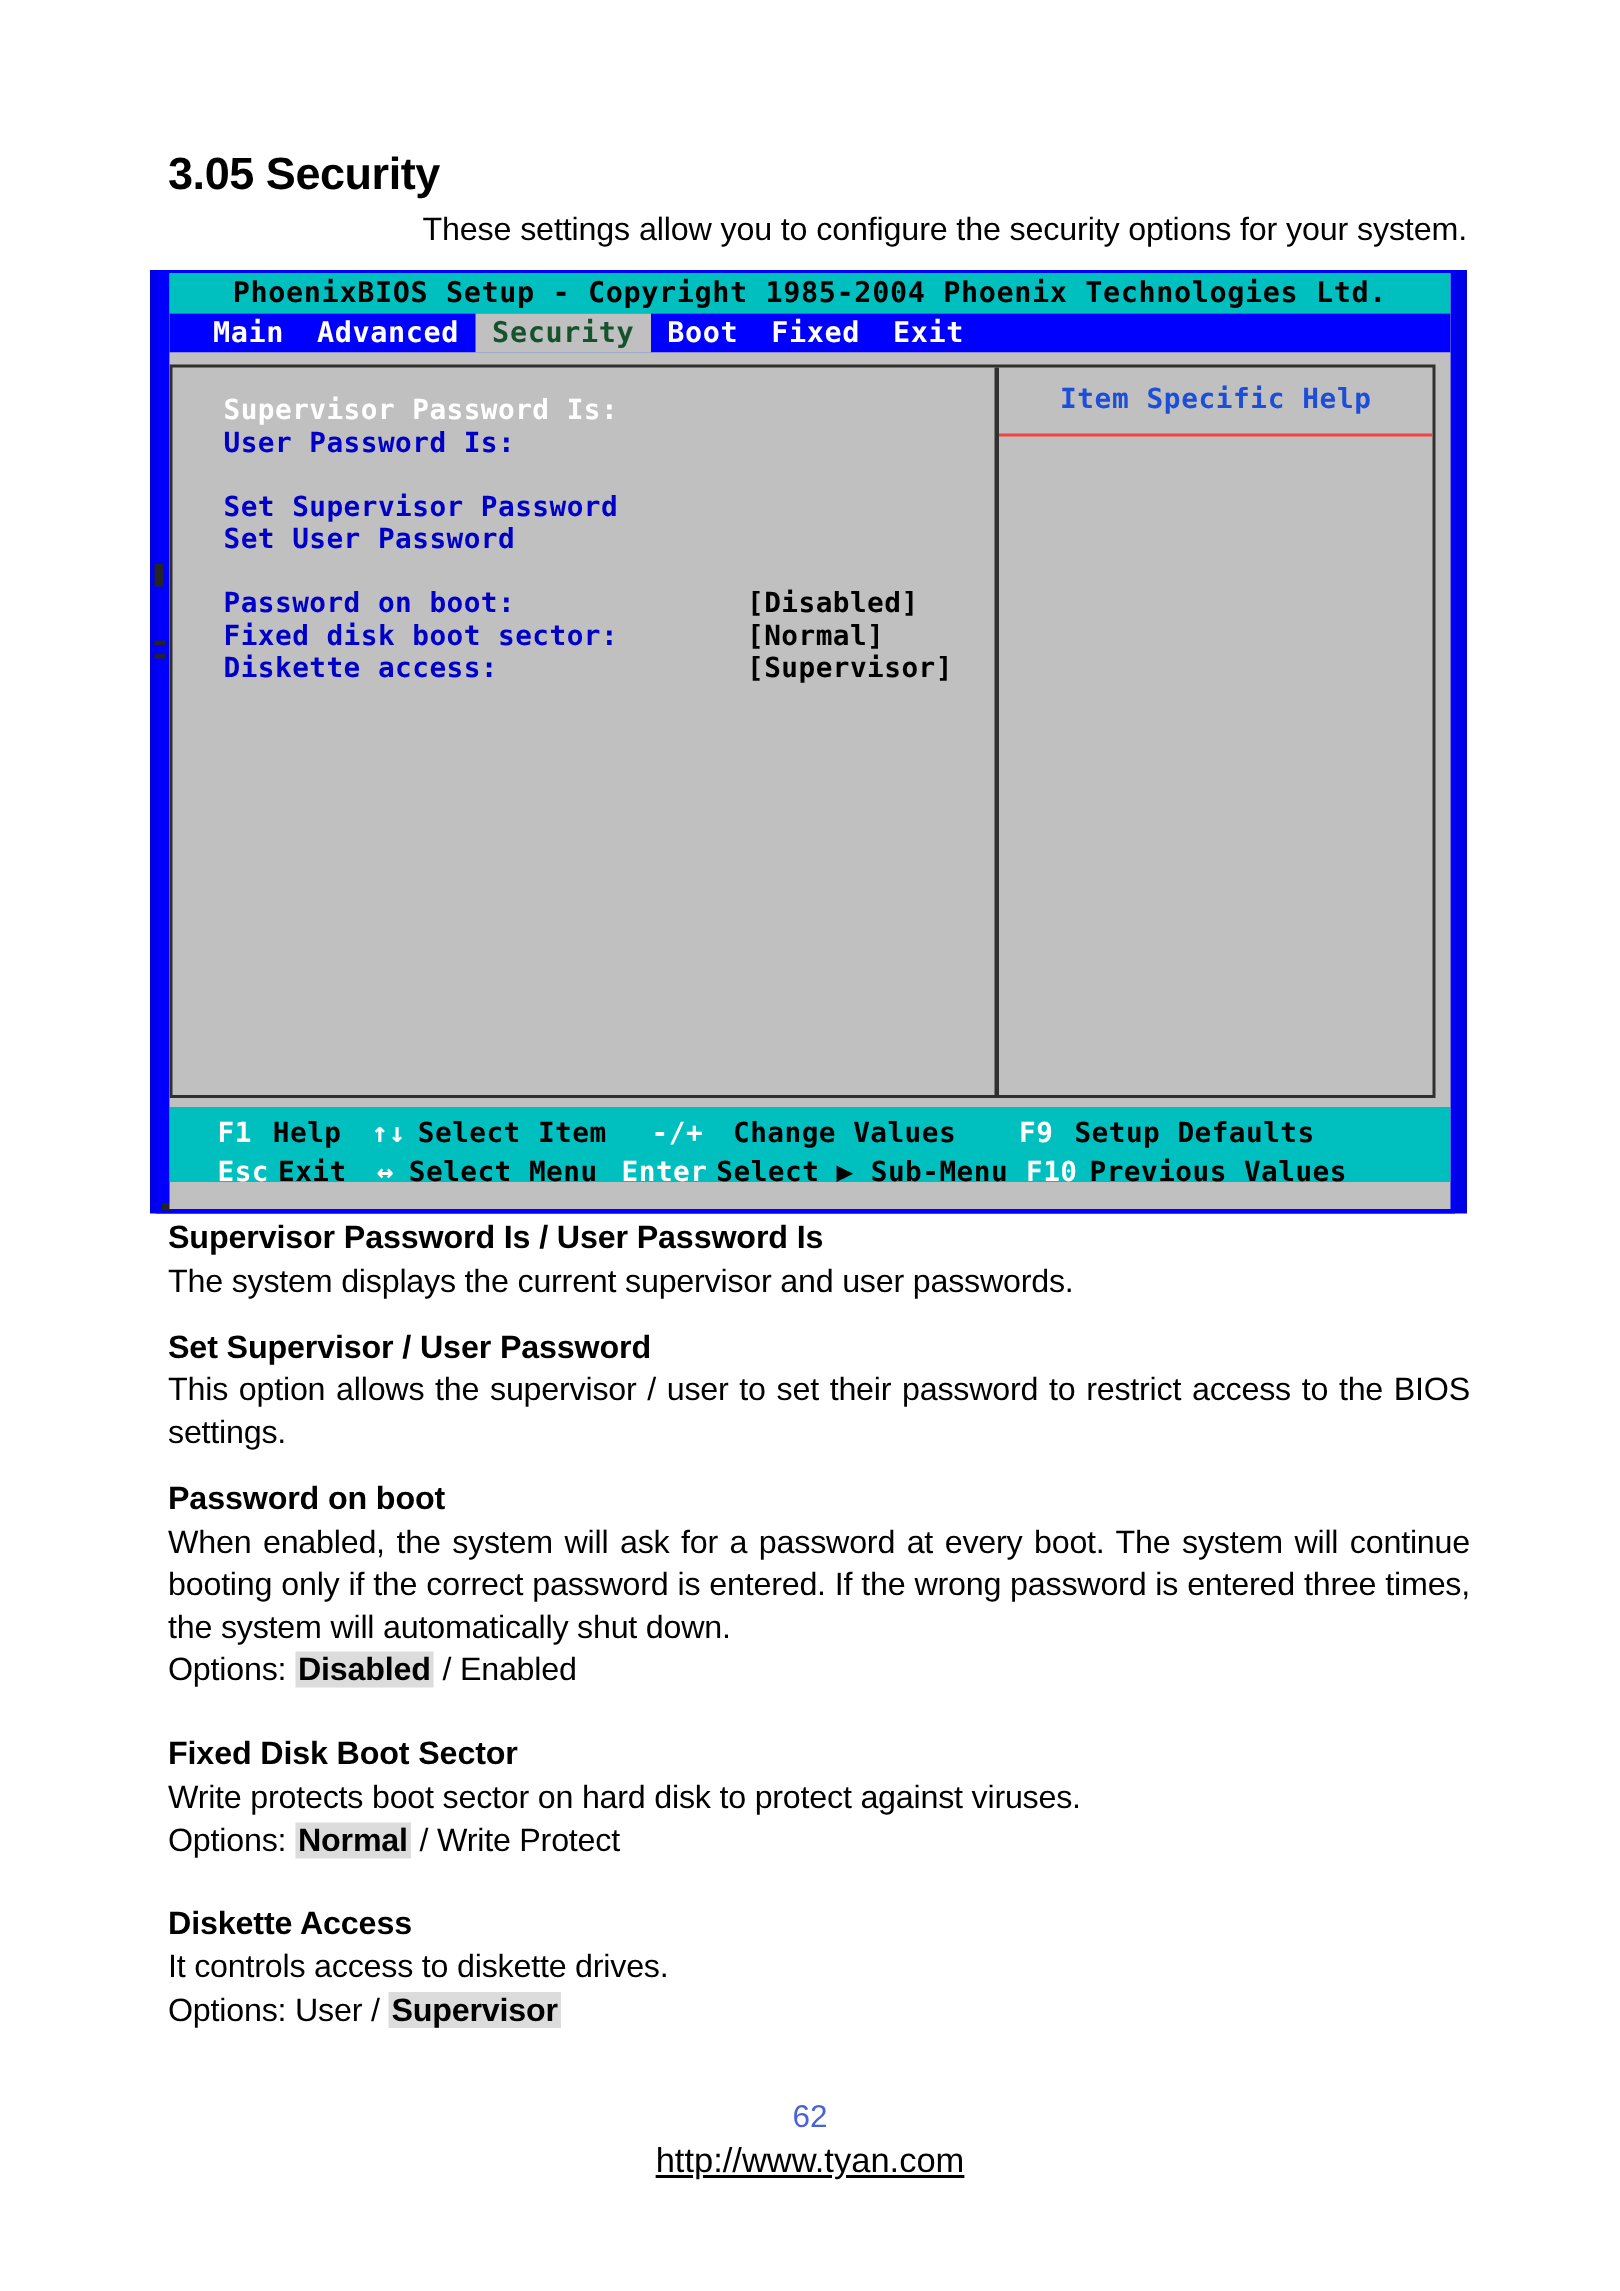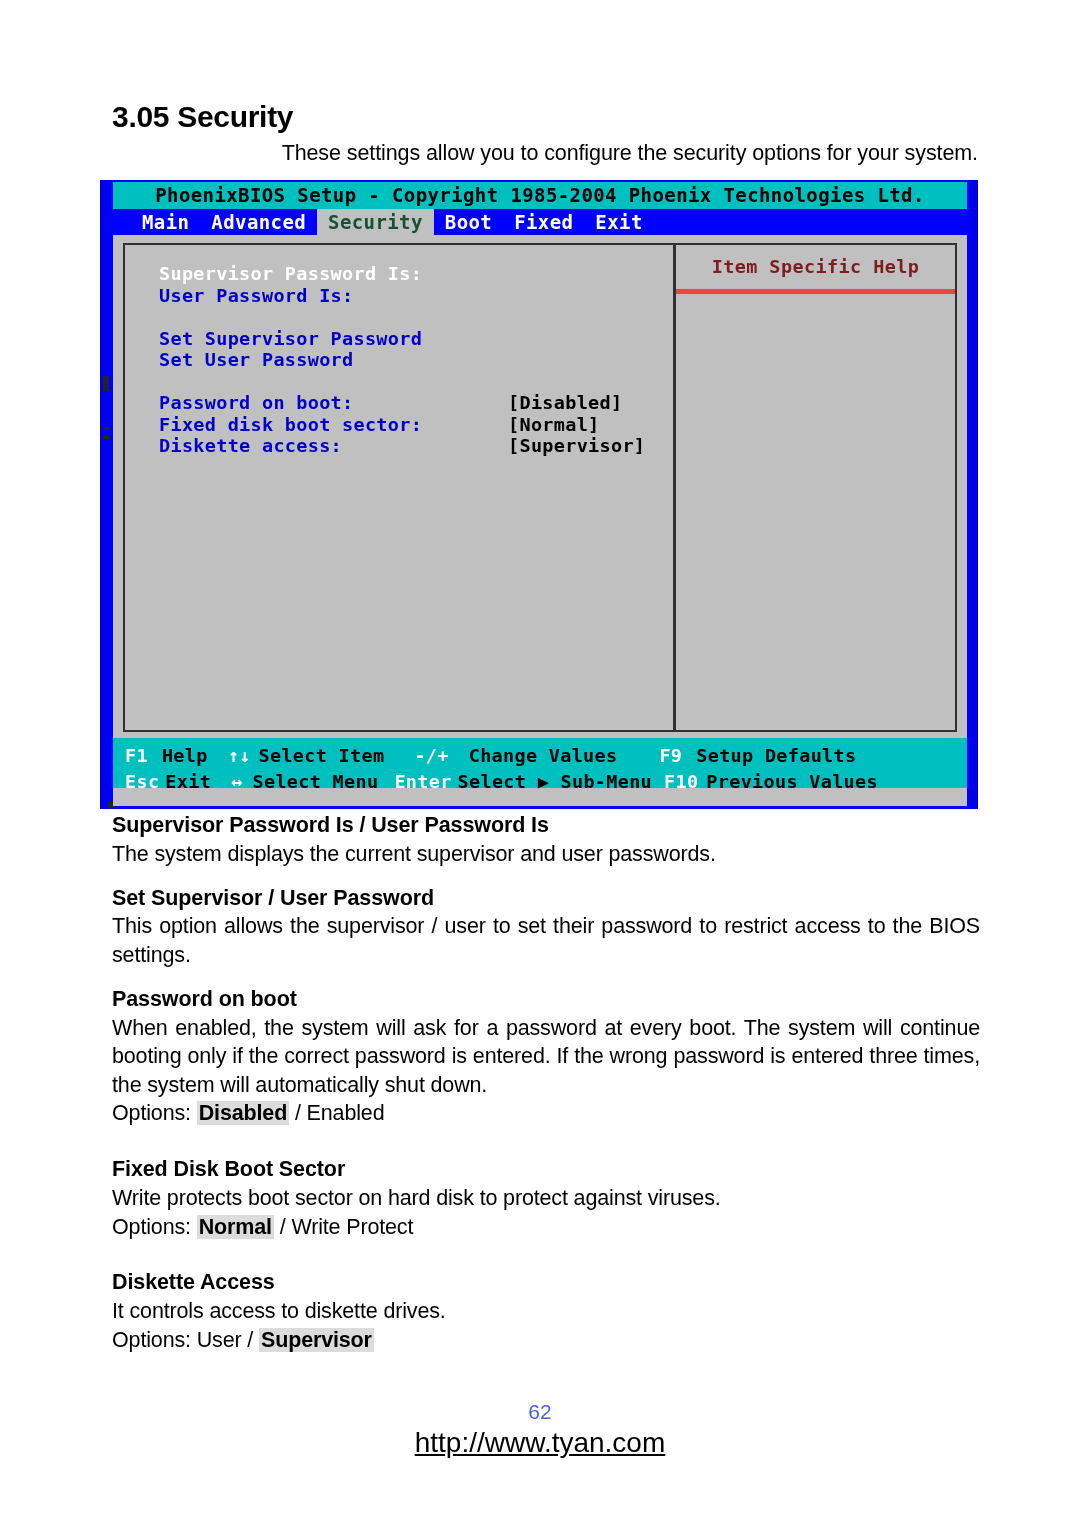--- a/index.html
+++ b/index.html
@@ -106,21 +106,21 @@
   .bios-tab.active {
     background: #c0c0c0;
     color: #14532d;
   }
 
   .bios-body {
     position: relative;
     height: 503px;
     background: #c0c0c0;
     box-sizing: border-box;
-    padding: 8px 10px 6px 10px;
+    padding: 8px 10px 6px 0;
   }
 
   .bios-panes {
     position: relative;
     height: 100%;
     border-top: 2px solid #303030;
     border-left: 2px solid #303030;
     border-right: 2px solid #303030;
     border-bottom: 2px solid #303030;
     box-sizing: border-box;
@@ -134,22 +134,22 @@
     position: relative;
     padding: 18px 0 0 34px;
   }
 
   .pane-right {
     flex: 1;
     position: relative;
   }
   .help-title {
     height: 44px;
-    border-bottom: 5px solid #ef4444;
-    color: #7f1d1d;
+    border-bottom: 2px solid #ef4444;
+    color: #1d4ed8;
     font-size: 18.5px;
     line-height: 44px;
     text-align: center;
     letter-spacing: 0.4px;
   }
   .help-body {
     height: calc(100% - 47px);
   }
 
   .bios-row {
@@ -168,21 +168,21 @@
     left: 305px;
     top: 0;
     color: #000000;
     margin-left: 44px;
   }
 
   .bios-footer {
     height: 50px;
     background: #00bfbf;
     box-sizing: border-box;
-    padding: 5px 0 0 12px;
+    padding: 5px 0 0 32px;
   }
   .fk-line {
     height: 26px;
     line-height: 26px;
     font-size: 18.5px;
     white-space: nowrap;
     color: #000000;
     letter-spacing: 0.3px;
   }
   .fk-key { color: #ffffff; }
@@ -233,21 +233,21 @@
     text-align: center;
     color: #4a62d6;
     font-size: 21px;
   }
   .siteurl {
     position: absolute;
     left: 0; right: 0;
     top: 1427px;
     text-align: center;
     color: #000000;
-    font-size: 28px;
+    font-size: 23px;
     text-decoration: underline;
   }
 </style>
 </head>
 <body>
 
 <div class="doc">
   <h1 class="page-title">3.05 Security</h1>
   <p class="intro">These settings allow you to configure the security options for your system.</p>
 </div>

